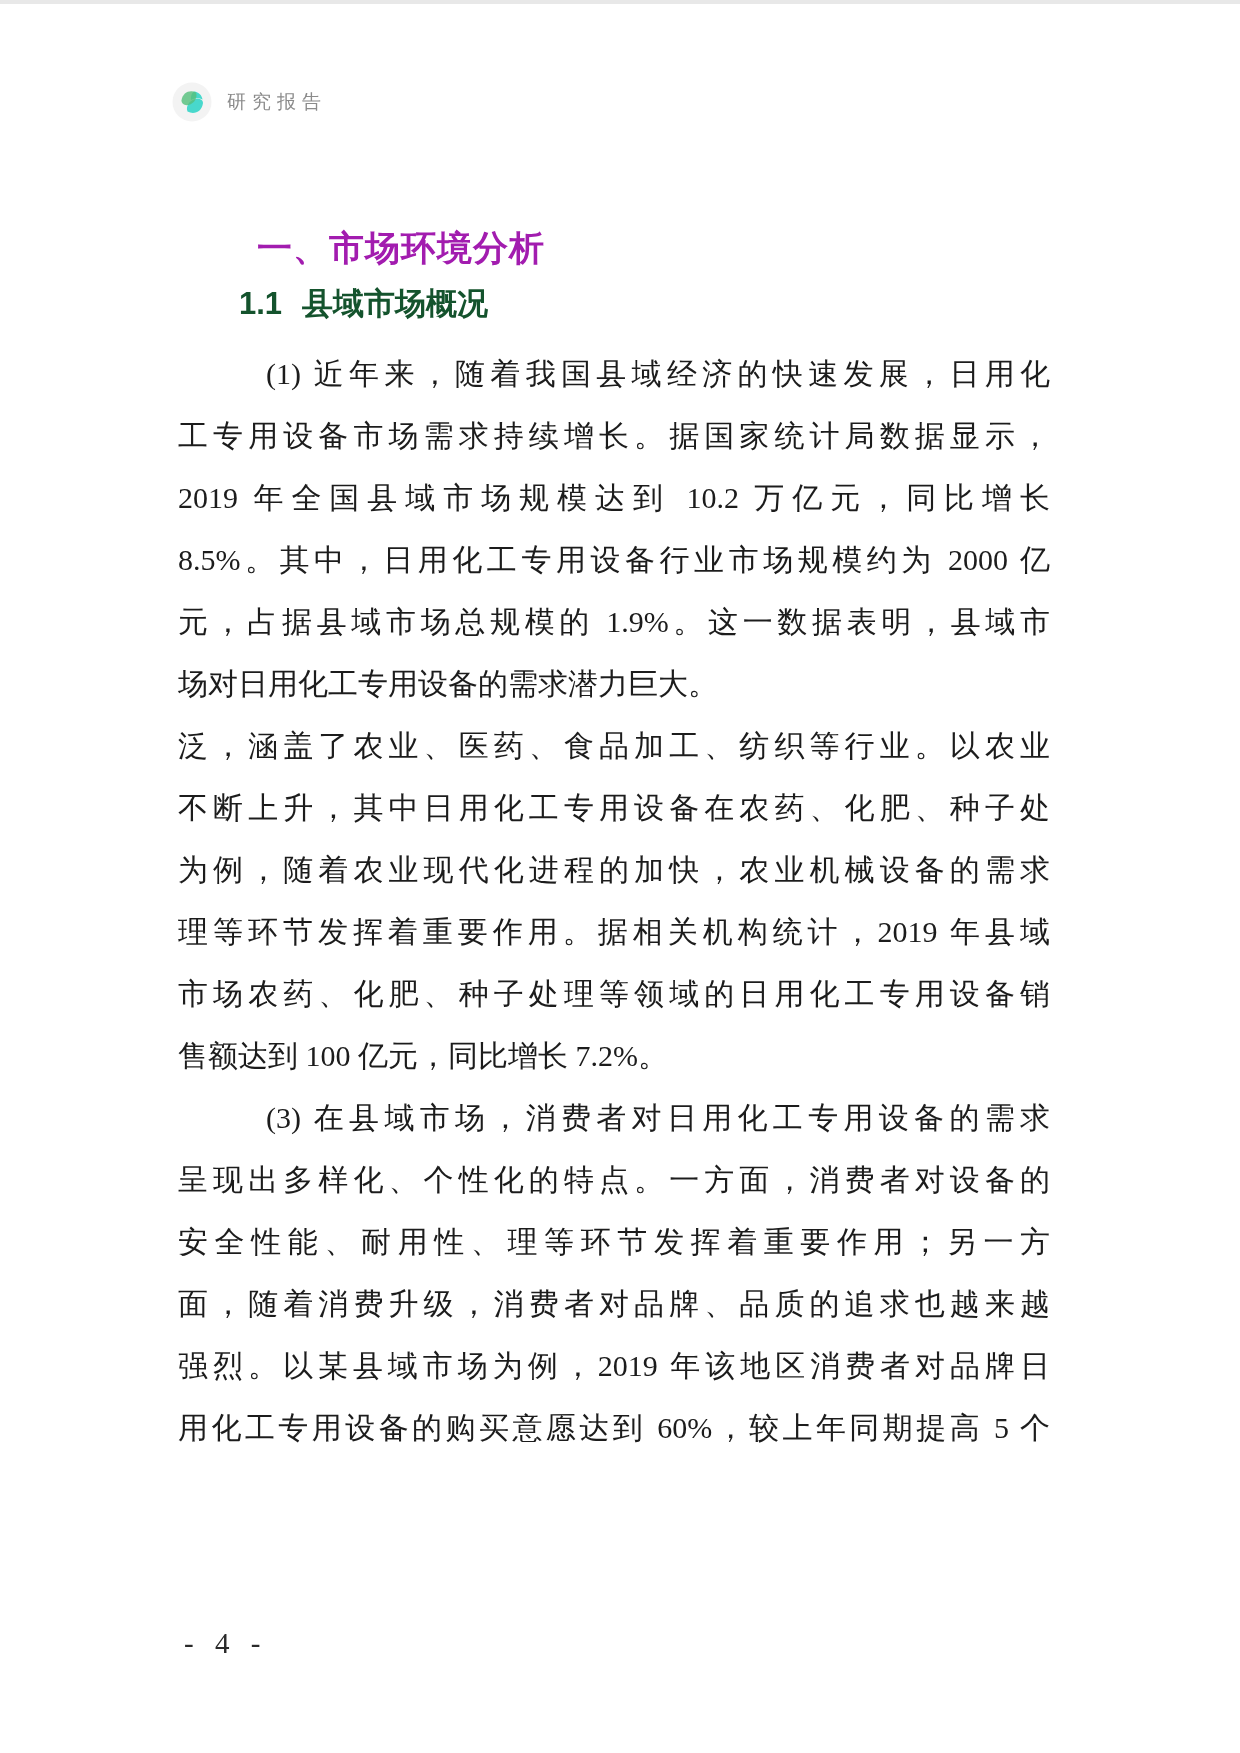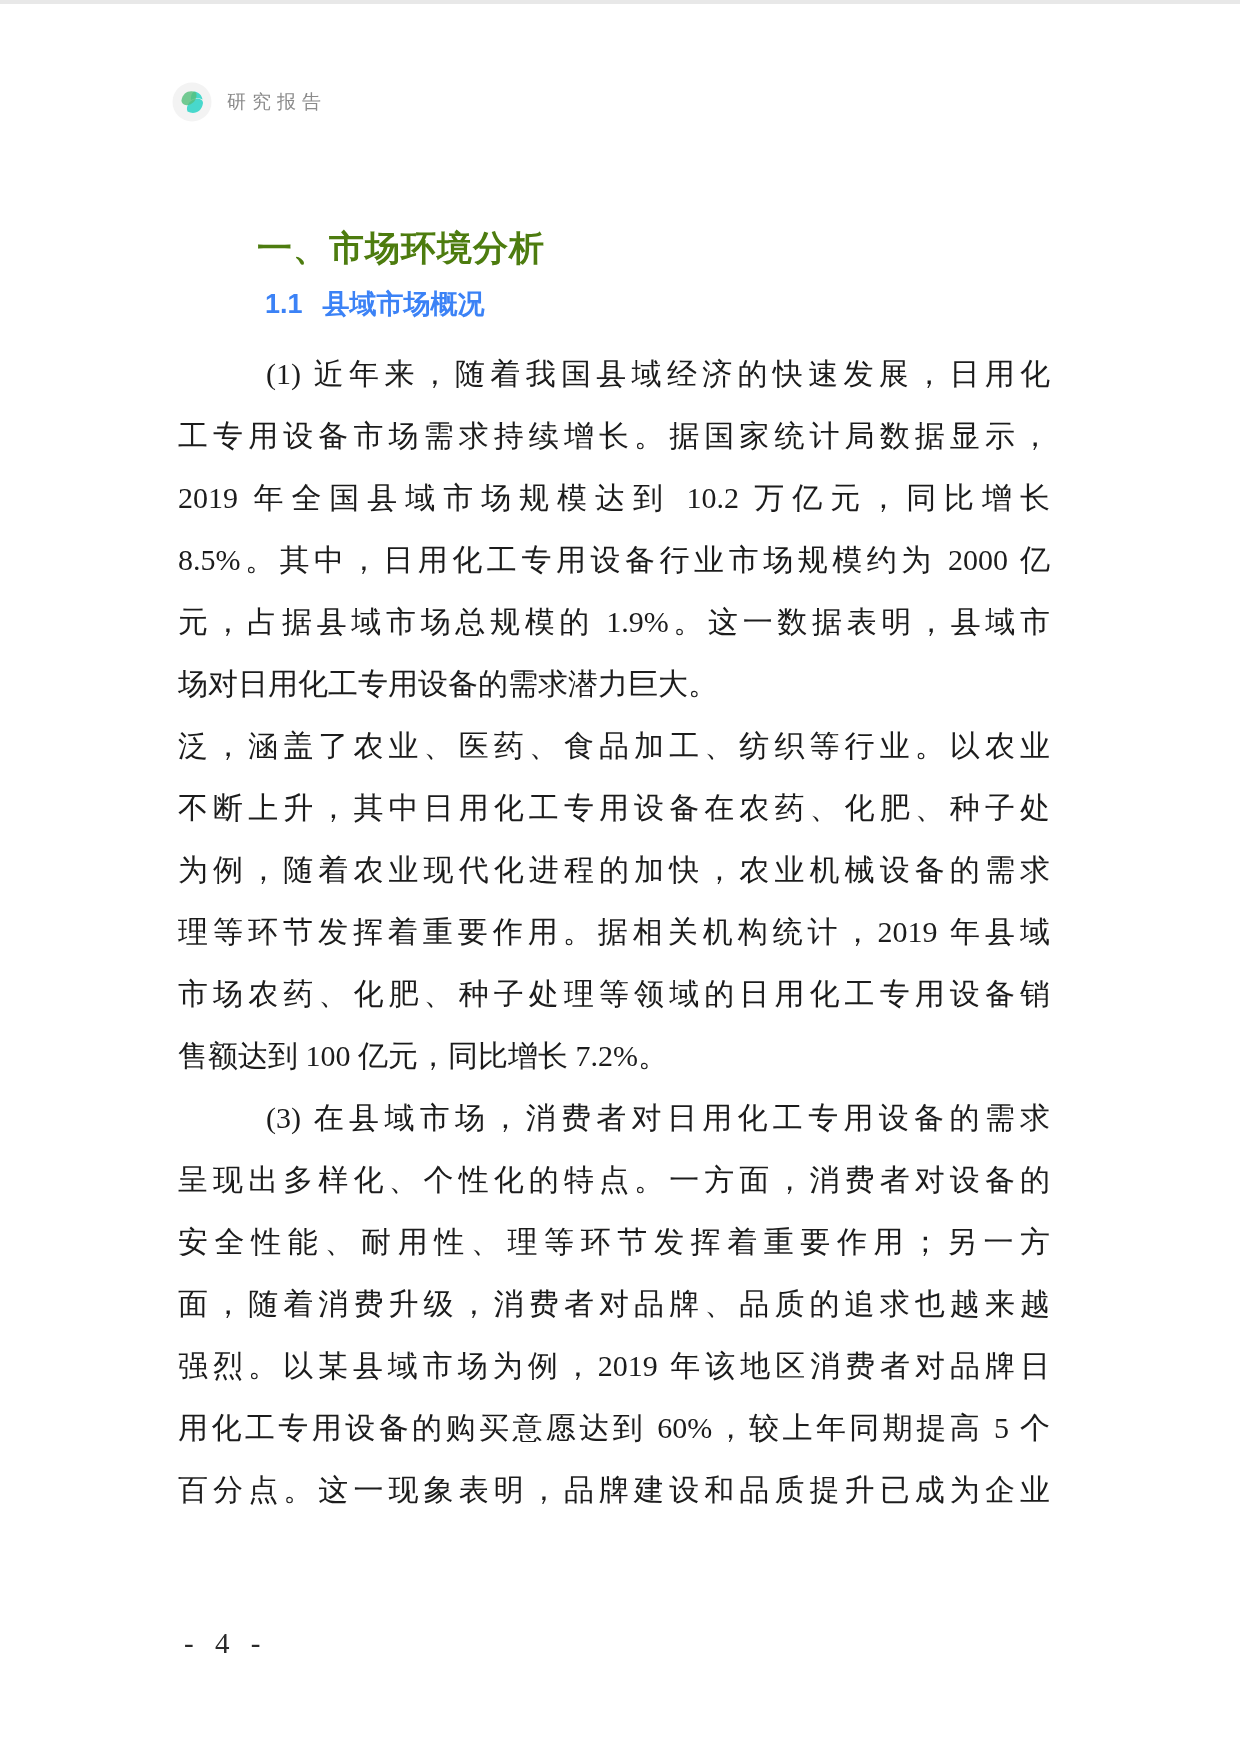--- a/index.html
+++ b/index.html
@@ -19,26 +19,26 @@
     margin-left:15px;
     font-size:19px;
     letter-spacing:6px;
     color:#8b8b8b;
     font-weight:400;
   }
   
   .h1 {
     position:absolute; left:257px; top:221px; margin:0;
     font-family:"Liberation Sans","DejaVu Sans",sans-serif;
-    font-size:35px; line-height:46px; font-weight:bold; color:#4d7c0f;
+    font-size:35px; line-height:46px; font-weight:bold; color:#a21caf;
     letter-spacing:1px;
   }
   .h2 {
-    position:absolute; left:265px; top:279px; margin:0;
-    font-size:27px; line-height:42px; font-weight:bold; color:#3b82f6;
+    position:absolute; left:239px; top:279px; margin:0;
+    font-size:31px; line-height:42px; font-weight:bold; color:#14532d;
   }
   .h2 .num {
     font-family:"Liberation Sans","DejaVu Sans",sans-serif;
     margin-right:20px;
   }
   
   .body-text {
     position:absolute; left:178px; top:339px; width:872px;
     font-size:30px;
   }
@@ -87,20 +87,19 @@
       <div class="line stretch">为例，随着农业现代化进程的加快，农业机械设备的需求</div>
       <div class="line stretch">理等环节发挥着重要作用。据相关机构统计，2019 年县域</div>
       <div class="line stretch">市场农药、化肥、种子处理等领域的日用化工专用设备销</div>
       <div class="line plain">售额达到 100 亿元，同比增长 7.2%。</div>
       <div class="line stretch indent">(3) 在县域市场，消费者对日用化工专用设备的需求</div>
       <div class="line stretch">呈现出多样化、个性化的特点。一方面，消费者对设备的</div>
       <div class="line stretch">安全性能、耐用性、理等环节发挥着重要作用；另一方</div>
       <div class="line stretch">面，随着消费升级，消费者对品牌、品质的追求也越来越</div>
       <div class="line stretch">强烈。以某县域市场为例，2019 年该地区消费者对品牌日</div>
       <div class="line stretch">用化工专用设备的购买意愿达到 60%，较上年同期提高 5 个</div>
-      <div class="line stretch">百分点。这一现象表明，品牌建设和品质提升已成为企业</div>
     </main>
 
   <footer class="page-footer">
     <span>- 4 -</span>
   </footer>
 
 </div>
 
 </body></html>

